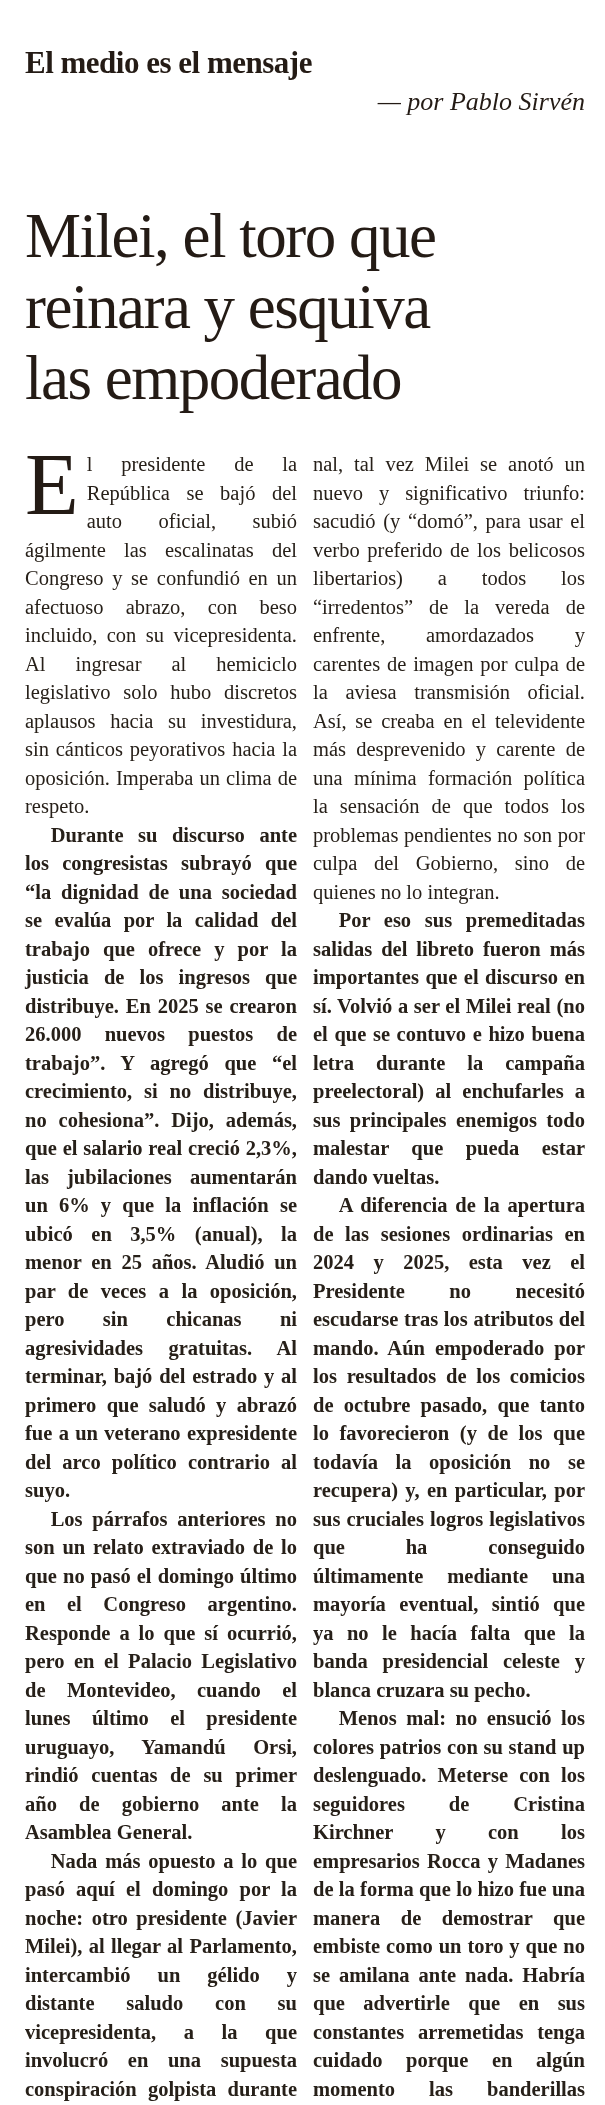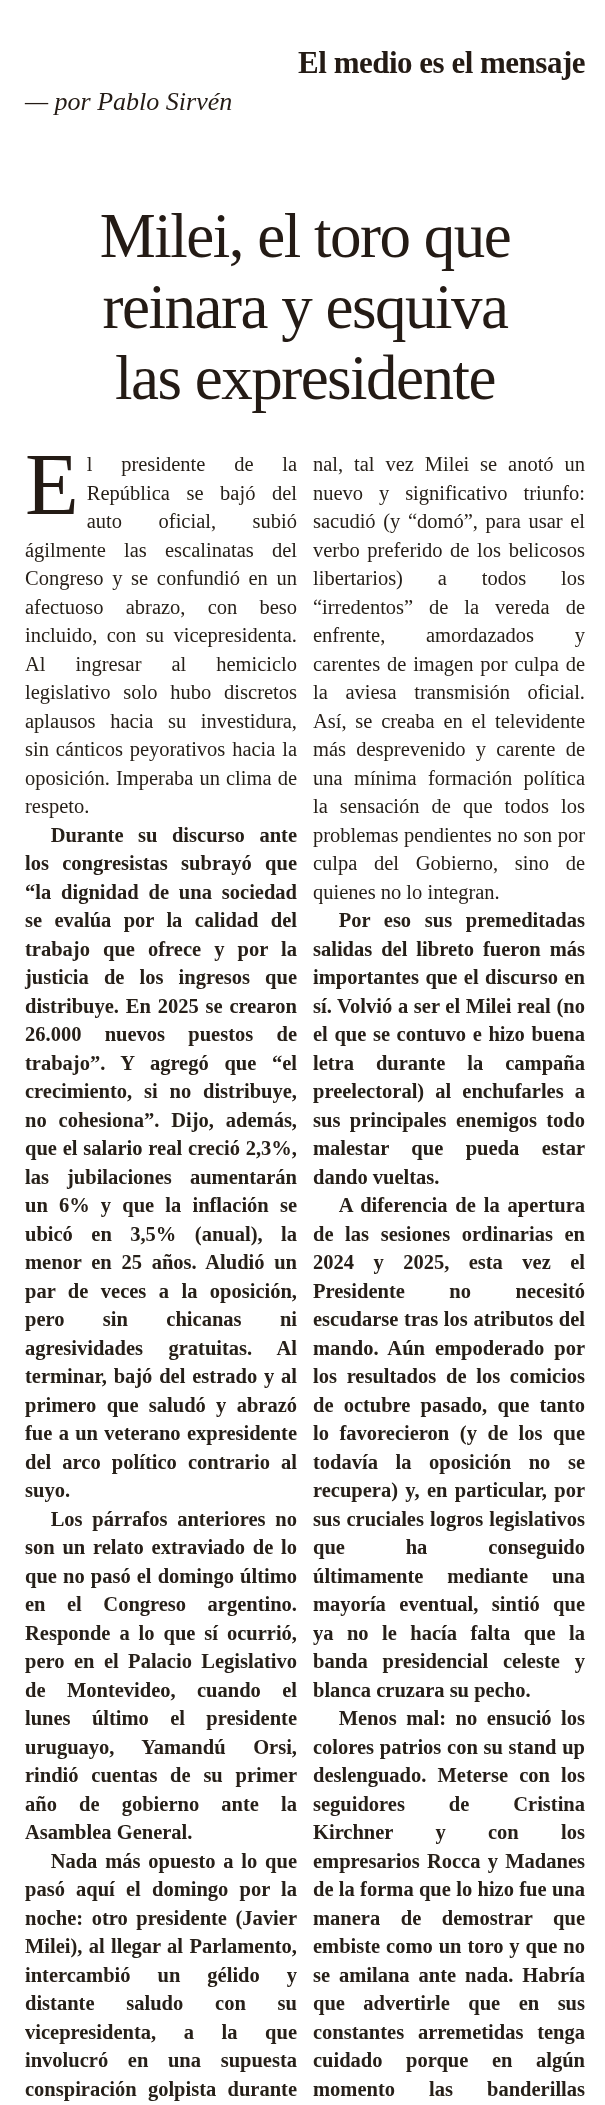--- a/index.html
+++ b/index.html
@@ -16,37 +16,36 @@
     box-sizing: border-box;
   }
   .page {
     width: 605px;
     min-height: 2105px;
     padding: 46px 20px 40px 25px;
     box-sizing: border-box;
     background: #ffffff;
   }
   .kicker {
-    text-align: right;
+    text-align: left;
     font-weight: 700;
     font-size: 31px;
     letter-spacing: -0.5px;
     line-height: 1.1;
     color: #241b15;
   }
   .byline {
-    text-align: left;
+    text-align: right;
     font-style: italic;
     font-size: 26px;
     margin-top: 7px;
     color: #241b15;
   }
   .headline {
     margin-top: 84px;
-    text-align: center;
     font-weight: 400;
     font-size: 63px;
     line-height: 71px;
     letter-spacing: -1.5px;
     color: #241b15;
   }
   .body-columns {
     display: flex;
     gap: 16px;
     margin-top: 36px;
@@ -78,21 +77,21 @@
 
 <div class="page">
 
   <div class="kicker">El medio es el mensaje</div>
 
   <div class="byline">— por Pablo Sirvén</div>
 
   <h1 class="headline" style="margin-bottom:0;">
     <div>Milei, el toro que</div>
     <div>reinara y esquiva</div>
-    <div>las expresidente</div>
+    <div>las empoderado</div>
   </h1>
 
   <div class="body-columns">
 
     <div class="col">
       <p>
         <span class="dropcap">E</span><span>l presidente de la República se bajó del auto oficial, subió ágilmente las escalinatas del Congreso y se confundió en un afectuoso abrazo, con beso incluido, con su vicepresidenta. Al ingresar al hemiciclo legislativo solo hubo discretos aplausos hacia su investidura, sin cánticos peyorativos hacia la oposición. Imperaba un clima de respeto.</span>
       </p>
       <p class="indent">Durante su discurso ante los congresistas subrayó que “la dignidad de una sociedad se evalúa por la calidad del trabajo que ofrece y por la justicia de los ingresos que distribuye. En 2025 se crearon 26.000 nuevos puestos de trabajo”. Y agregó que “el crecimiento, si no distribuye, no cohesiona”. Dijo, además, que el salario real creció 2,3%, las jubilaciones aumentarán un 6% y que la inflación se ubicó en 3,5% (anual), la menor en 25 años. Aludió un par de veces a la oposición, pero sin chicanas ni agresividades gratuitas. Al terminar, bajó del estrado y al primero que saludó y abrazó fue a un veterano expresidente del arco político contrario al suyo.</p>
       <p class="indent">Los párrafos anteriores no son un relato extraviado de lo que no pasó el domingo último en el Congreso argentino. Responde a lo que sí ocurrió, pero en el Palacio Legislativo de Montevideo, cuando el lunes último el presidente uruguayo, Yamandú Orsi, rindió cuentas de su primer año de gobierno ante la Asamblea General.</p>

